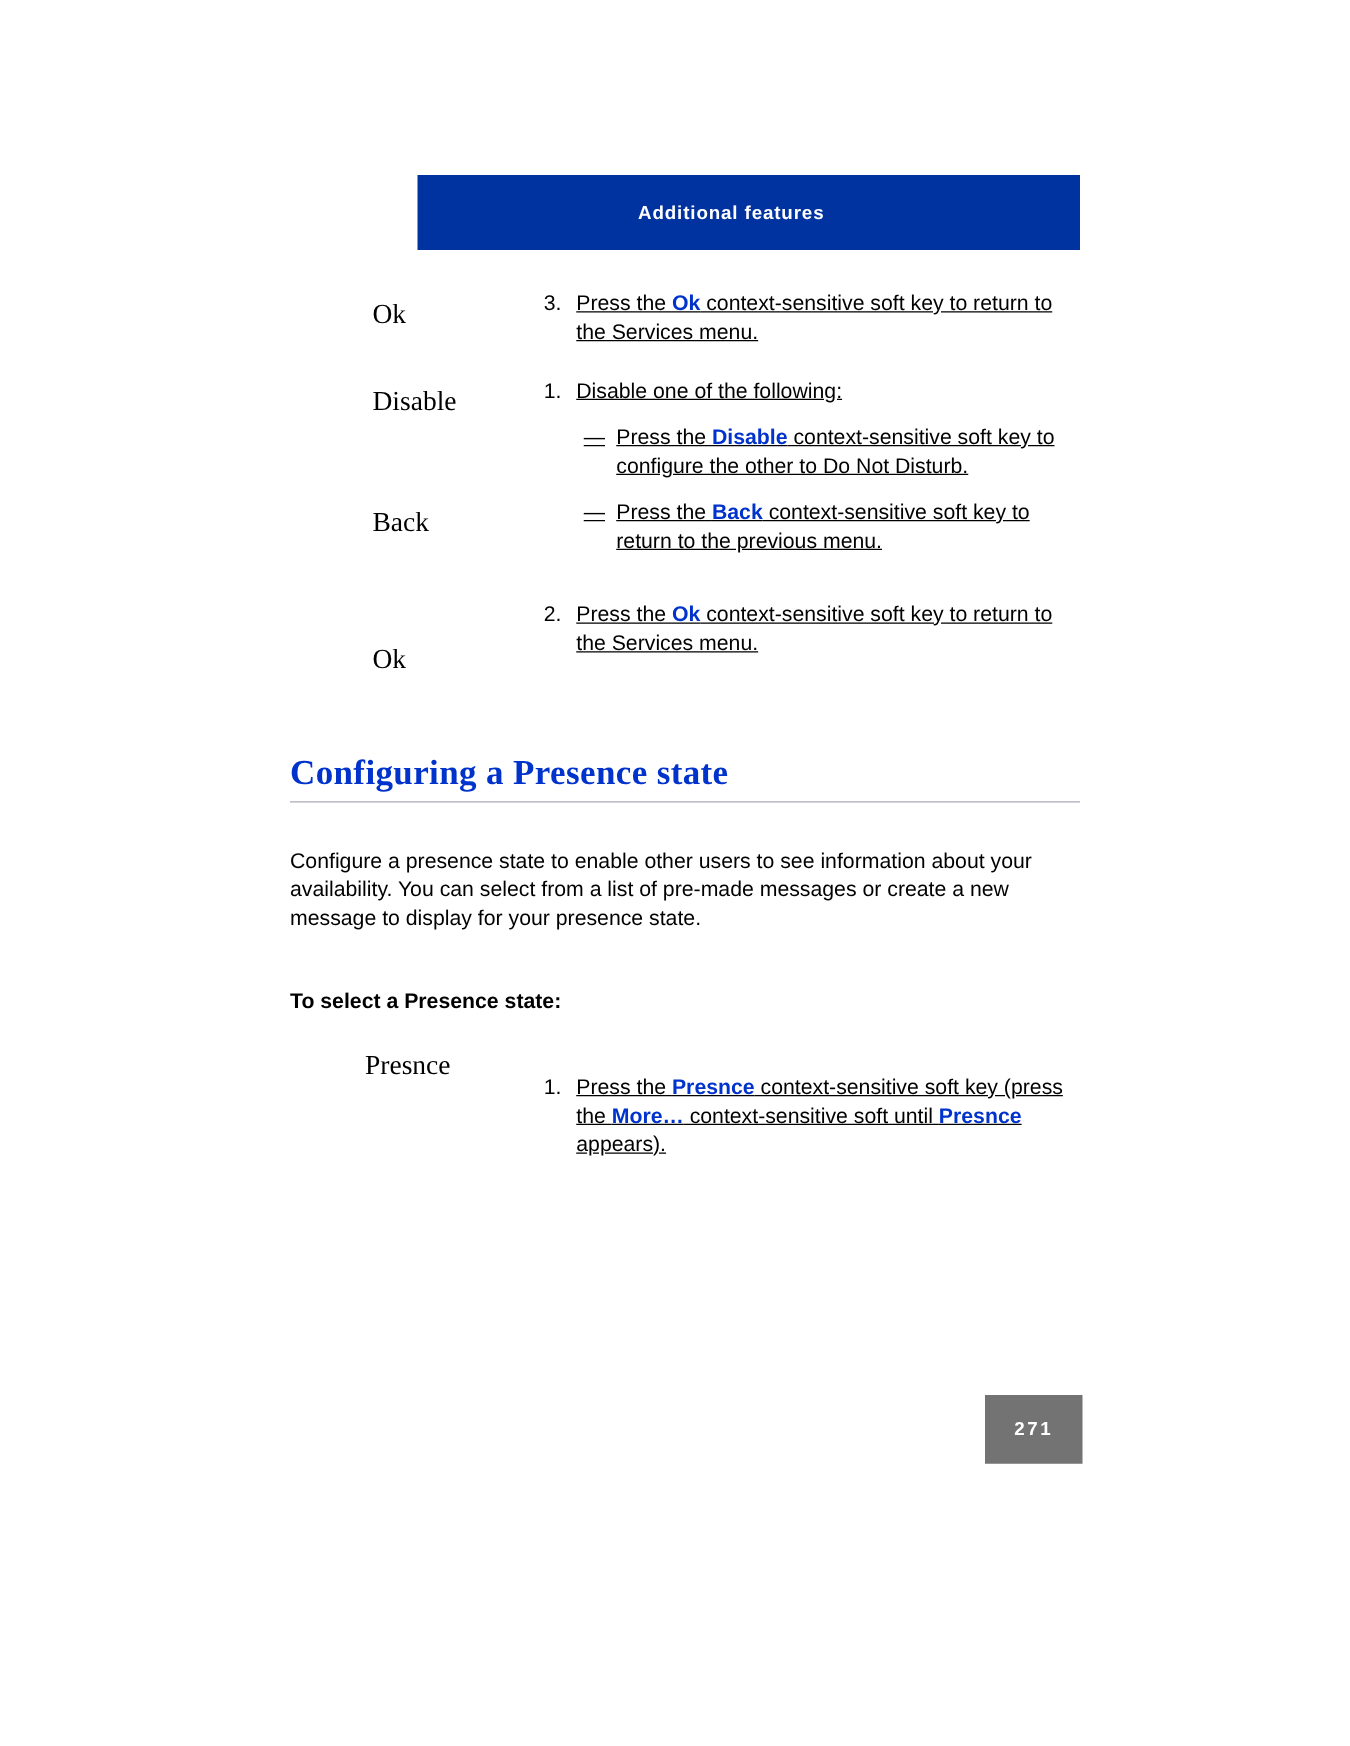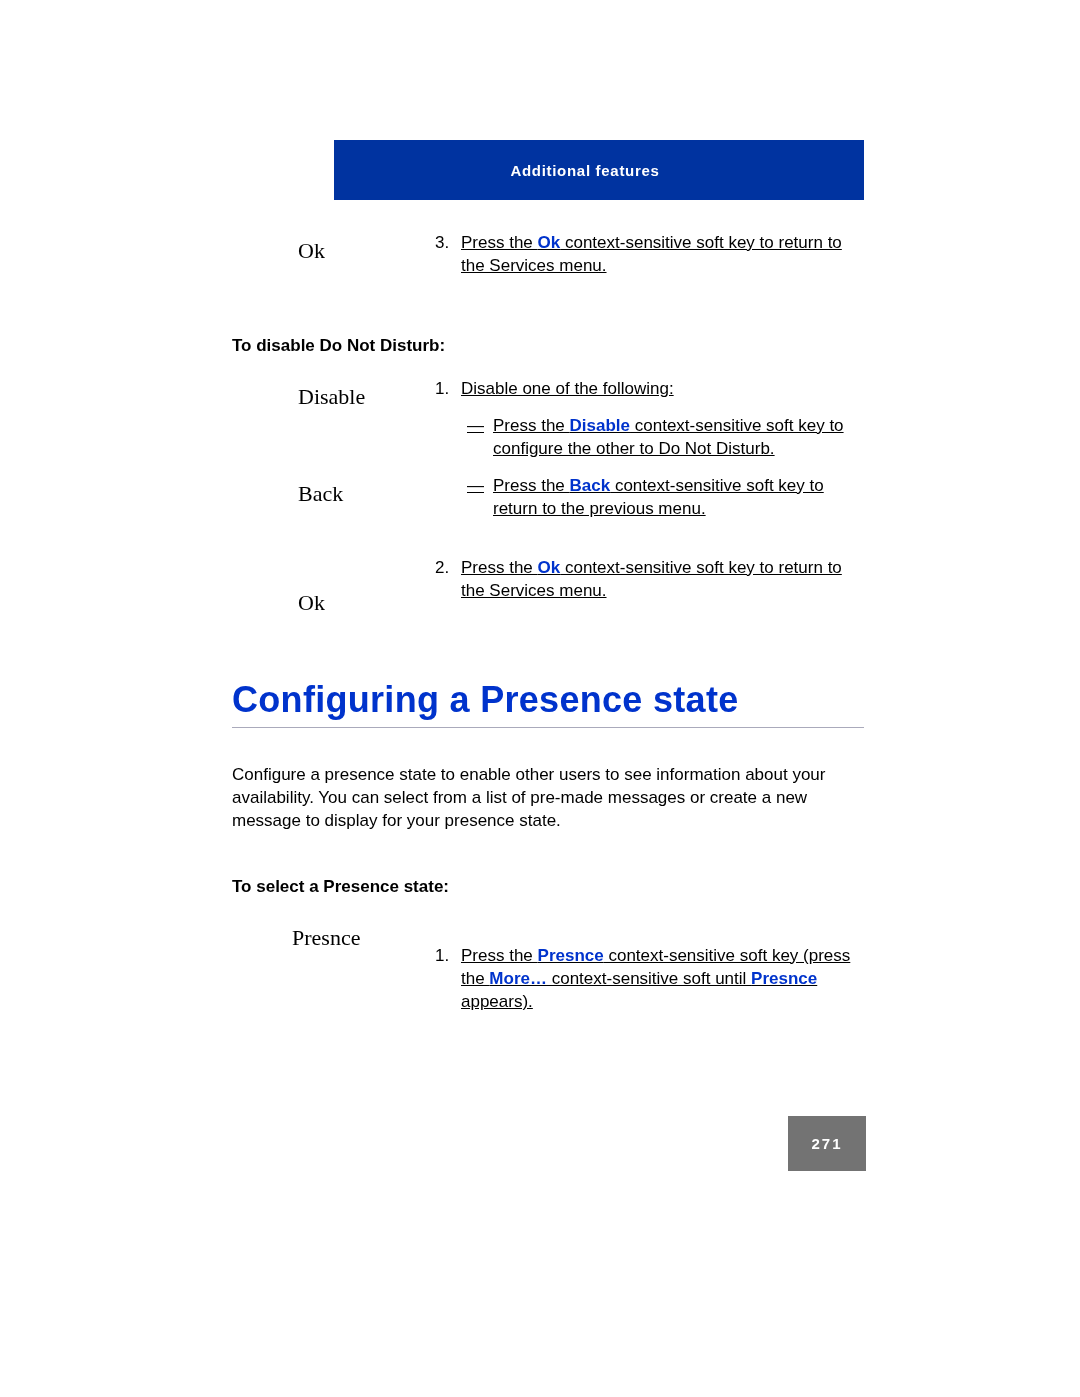--- a/index.html
+++ b/index.html
@@ -72,27 +72,28 @@
   .sub .dash { width: 26px; flex-shrink: 0; }
   .sub .sbody { flex: 1; }
   .blue { color: #0033cc; font-weight: bold; }
   .subhead {
     font-size: 17px;
     font-weight: bold;
     margin: 44px 0 22px 0;
   }
   h2.section {
     color: #0033cc;
-    font-size: 36px;
+    font-size: 28px;
     font-weight: bold;
     letter-spacing: 0.3px;
     margin-top: 60px;
     border-bottom: 1px solid #aab;
     padding-bottom: 6px;
     margin-bottom: 24px;
+    font-family: Liberation Serif, serif;
   }
   .para {
     font-size: 17px;
     line-height: 1.35;
     margin-bottom: 10px;
     margin-top: 36px;
   }
   .page-num-box {
     position: absolute;
     bottom: 226px;
@@ -129,21 +130,20 @@
           <li>
             <span class="num">3.</span>
             <span class="body">
               <span>Press the </span><span class="blue">Ok</span><span> context-sensitive soft key to return to the Services menu.</span>
             </span>
           </li>
         </ol>
       </div>
     </div>
 
-    <div class="subhead">To disable Do Not Disturb:</div>
 
     <div class="row">
       <div class="key-col">
         <div>Disable</div>
         <div class="spacer"></div>
         <div>Back</div>
         <div style="height:76px"></div>
         <div>Ok</div>
       </div>
       <div class="text-col">

